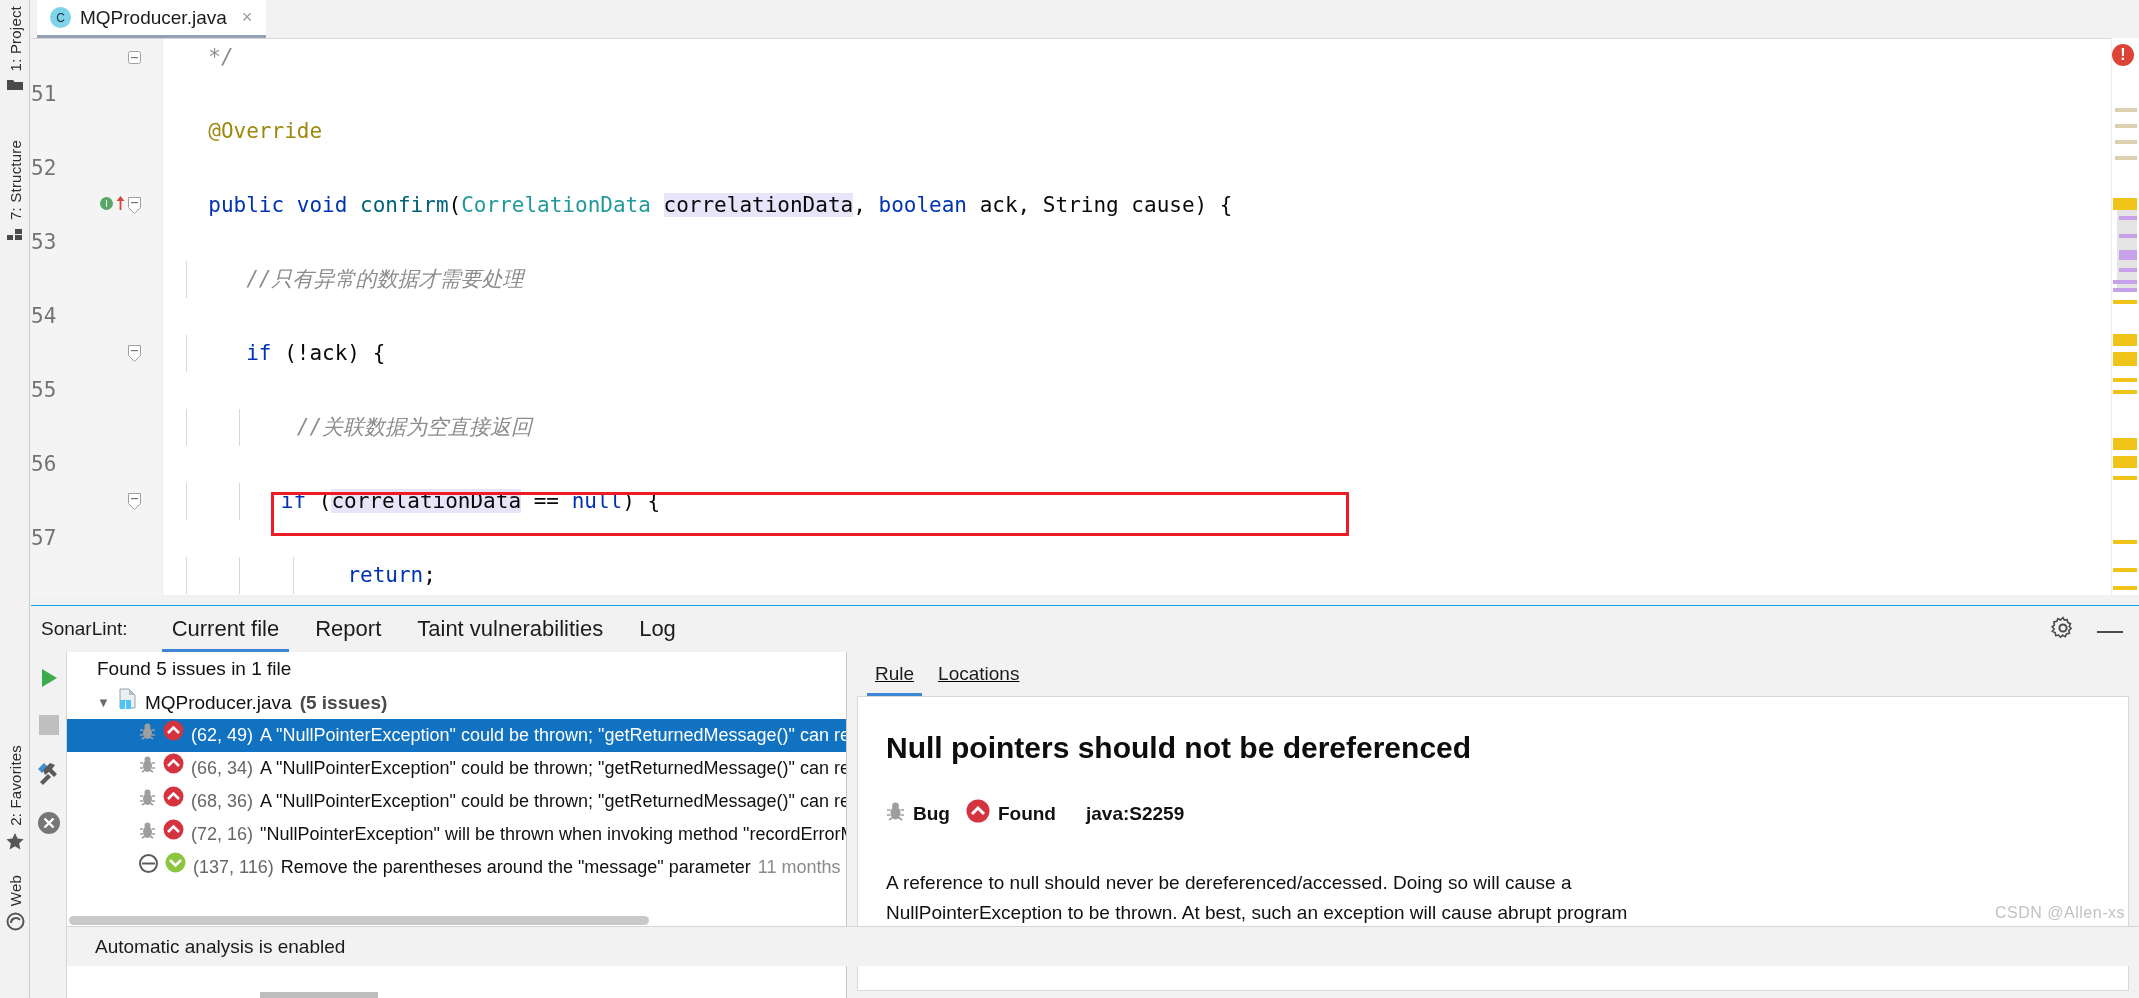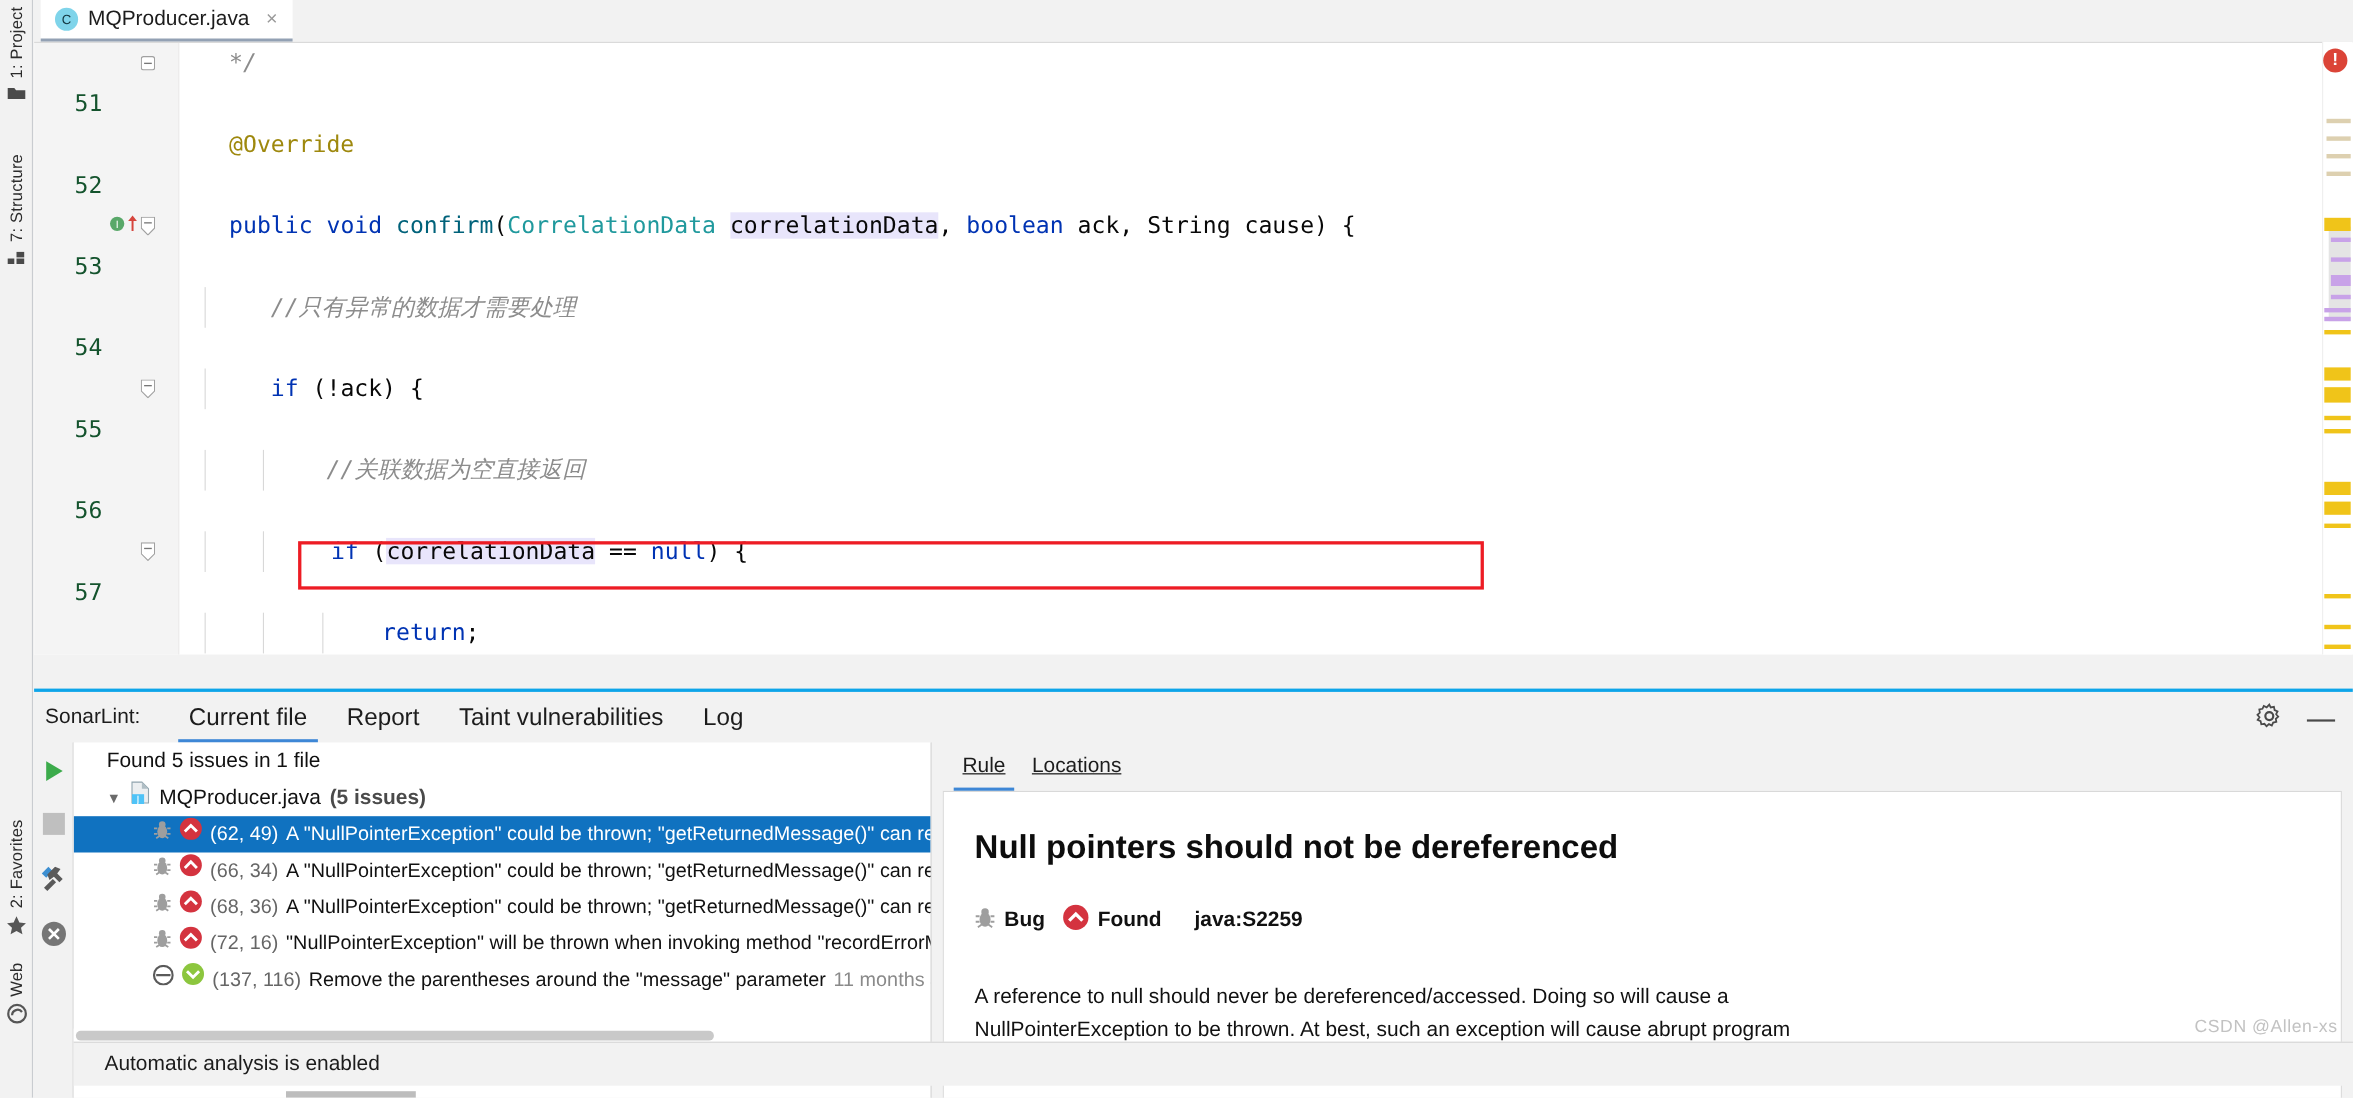--- a/index.html
+++ b/index.html
@@ -58,22 +58,22 @@
   }
   .gutter {
     position: absolute; left: 0; top: 0; width: 132px; height: 557px;
     background: #f4f4f4; border-right: 1px solid #eceaea;
   }
   .row {
     position: relative; height: 37px; line-height: 37px;
     font-family: "DejaVu Sans Mono", monospace; font-size: 21px; white-space: pre;
   }
   .lno {
-    position: absolute; left: 0; width: 62px; text-align: right;
-    color: #14532d; font-family: "DejaVu Sans Mono", monospace; font-size: 21px;
+    position: absolute; left: 0; width: 62px; text-align: left;
+    color: #737373; font-family: "DejaVu Sans Mono", monospace; font-size: 21px;
     line-height: 37px;
   }
   .fold {
     position: absolute; left: 96px; top: 11px;
     width: 15px; height: 15px; color: #9a9a9a; font-size: 13px;
     display: flex; align-items: center; justify-content: center;
   }
   .fold svg { display: block; }
   .gmark { position: absolute; left: 68px; top: 8px; display: flex; gap: 1px; align-items: center; }
   .codeline {
@@ -111,22 +111,22 @@
     align-items: center; justify-content: center;
   }
   .mk { position: absolute; right: 2px; height: 4px; }
   .mk-thick { height: 12px; }
   .minimap-sel {
     position: absolute; right: 2px; width: 20px; background: #e4e4e4;
   }
 
   
   .sonar {
-    position: absolute; left: 31px; top: 626px; width: 2108px; height: 361px;
-    background: #f2f2f2; border-top: 3px solid #0ea5e9;
+    position: absolute; left: 31px; top: 605px; width: 2108px; height: 361px;
+    background: #f2f2f2; border-top: 1px solid #0ea5e9;
   }
   .sonar-head {
     position: absolute; left: 0; top: 0; width: 2108px; height: 46px;
     display: flex; align-items: center; gap: 0px; padding-left: 10px;
   }
   .sl-title { font-size: 19px; color: #1c1c1c; margin-right: 26px; }
   .sl-tab {
     position: relative; font-size: 22px; color: #1c1c1c;
     padding: 0 18px; height: 46px; line-height: 46px; cursor: pointer;
   }
@@ -344,21 +344,21 @@
     <div class="row" style="top:222px">
       <span class="lno">57</span>
       <span class="fold">
         <svg width="13" height="17" viewBox="0 0 13 17">
             <path d="M.5.5h12v10l-6 6-6-6z" fill="#fff" stroke="#a0a0a0"></path>
             <rect x="3" y="5" width="7" height="1.2" fill="#777"></rect>
           </svg>
       </span>
       <span class="indent-guide" style="left:155px"></span>
       <span class="indent-guide" style="left:208px"></span>
-      <span class="codeline" style="left:136px">         <span class="kw">if</span> (<span class="hl-ident">correlationData</span> == <span class="kw">null</span>) {</span>
+      <span class="codeline" style="left:116px">         <span class="kw">if</span> (<span class="hl-ident">correlationData</span> == <span class="kw">null</span>) {</span>
     </div>
 
     <div class="row" style="top:259px">
       <span class="lno">58</span>
       <span class="indent-guide" style="left:155px"></span>
       <span class="indent-guide" style="left:208px"></span>
       <span class="indent-guide" style="left:262px"></span>
       <span class="codeline" style="left:132px">             <span class="kw">return</span>;</span>
     </div>
 

